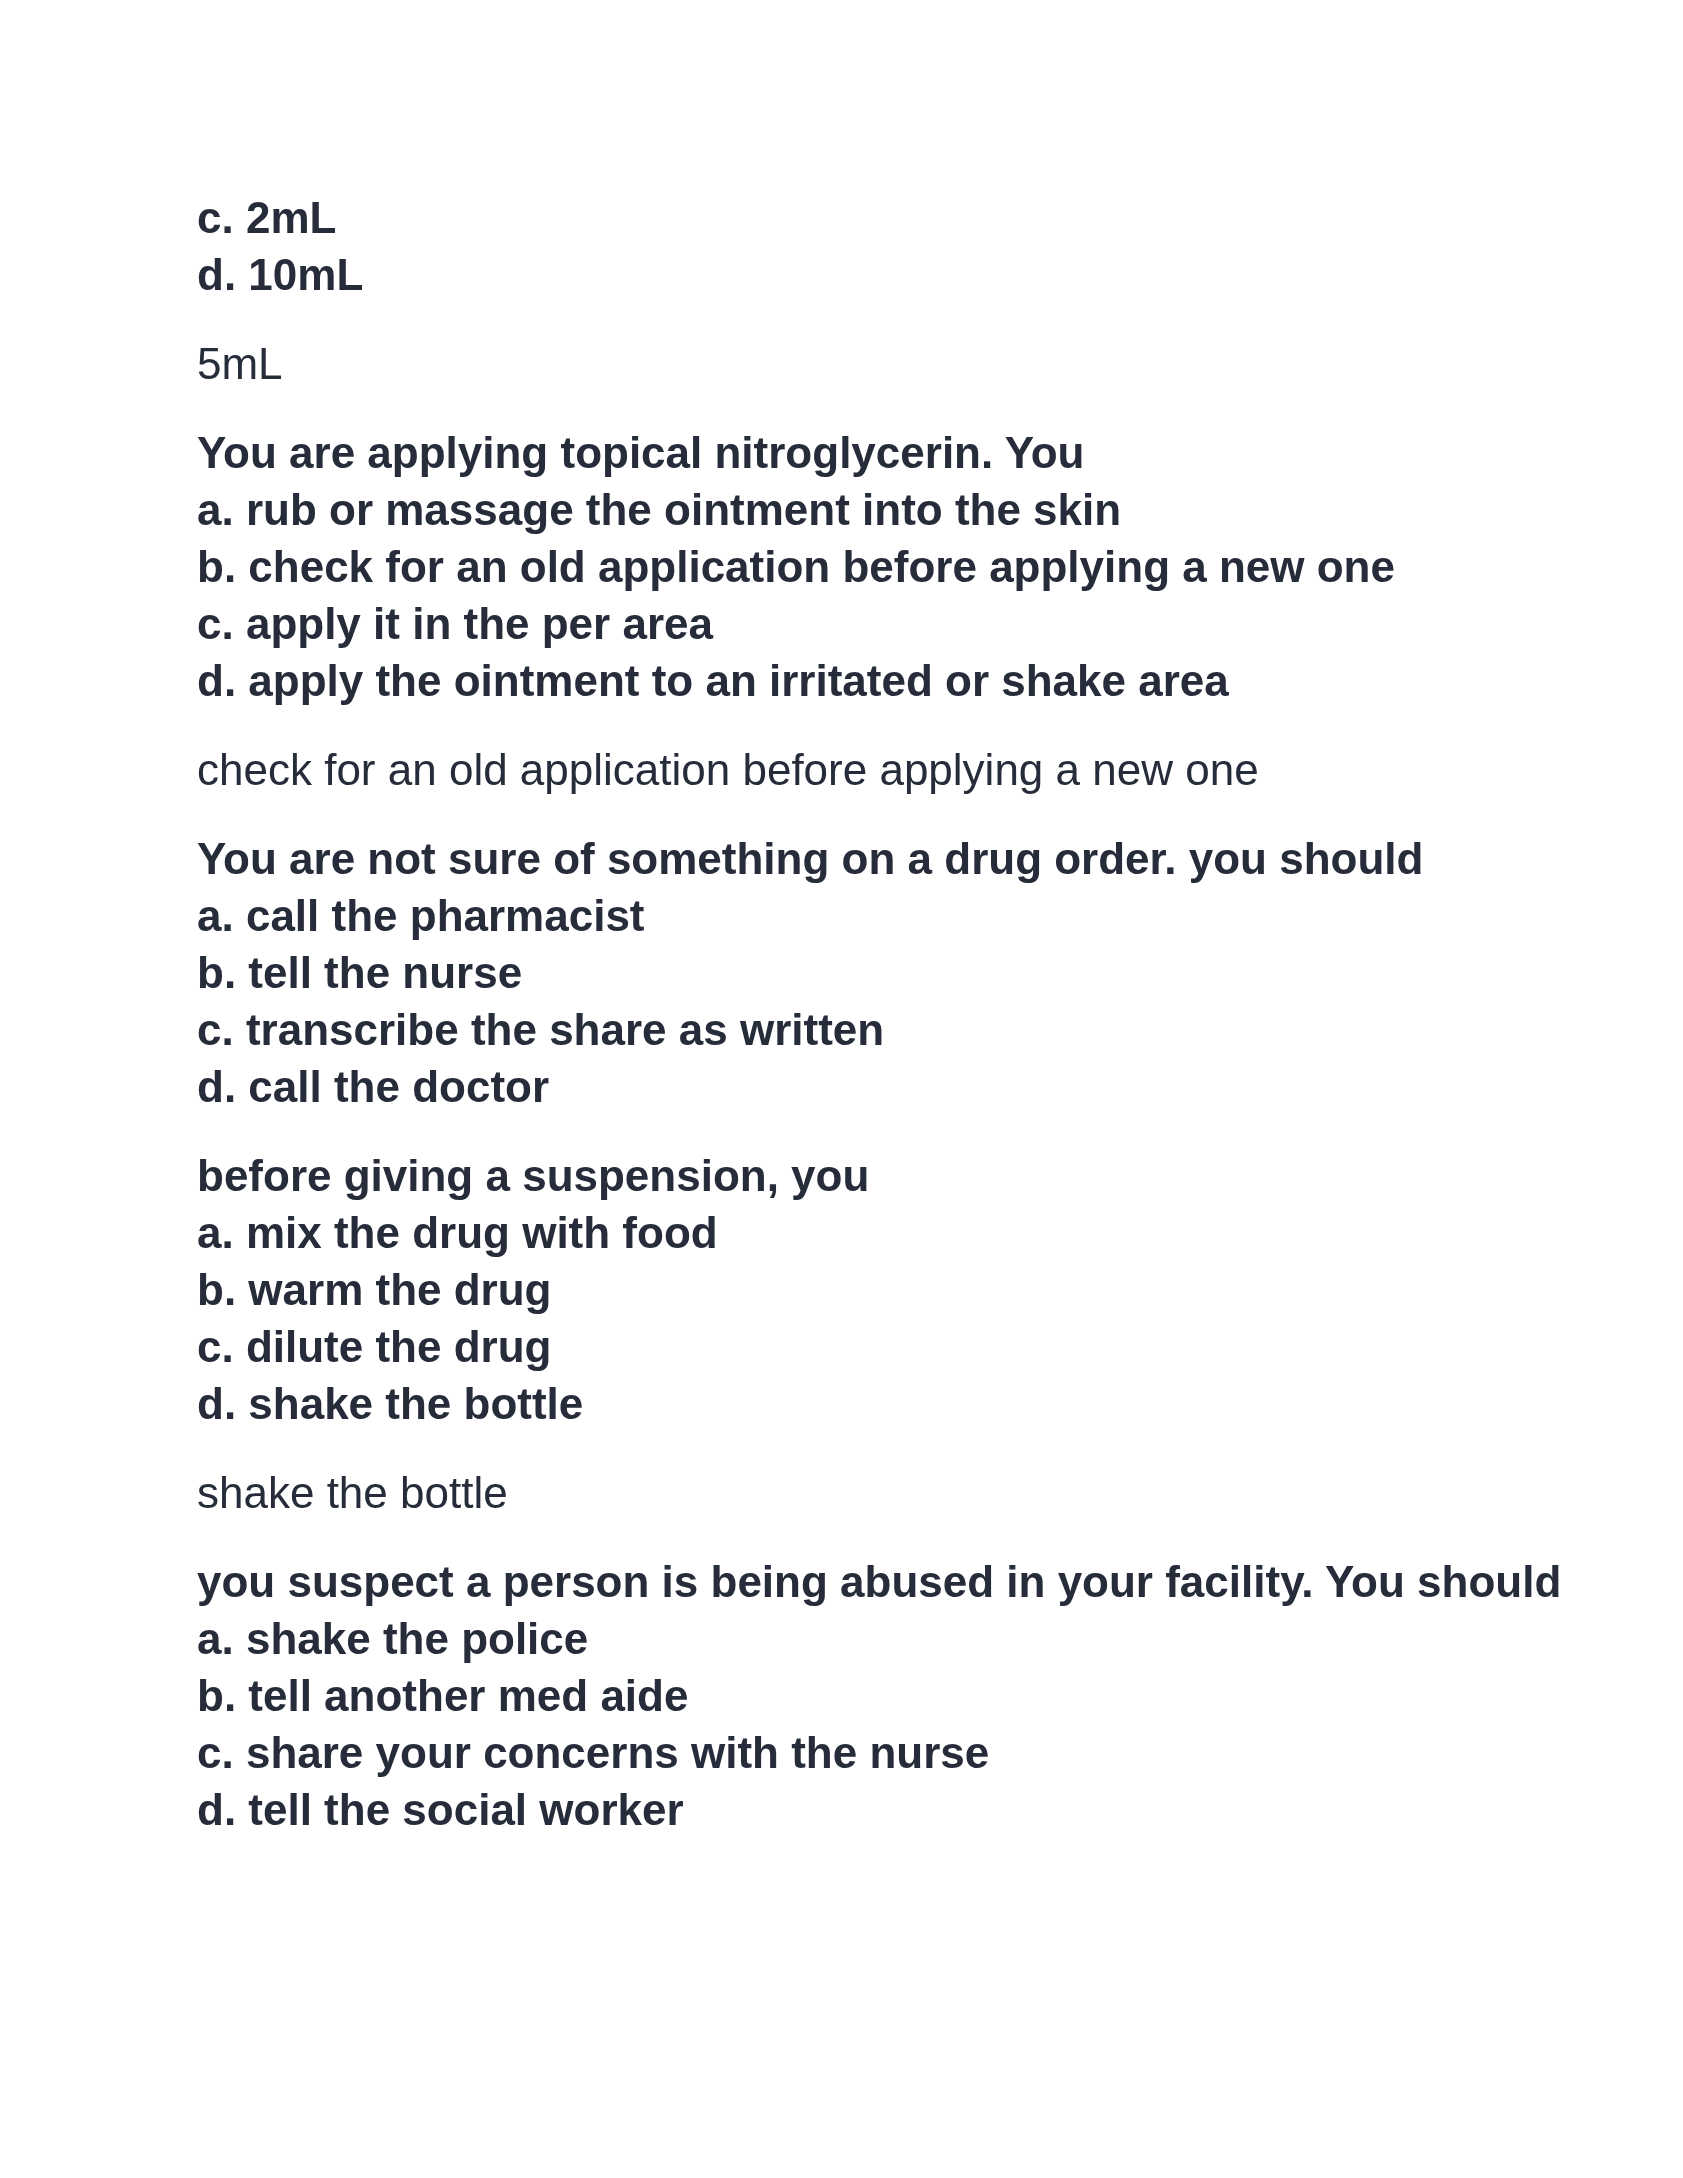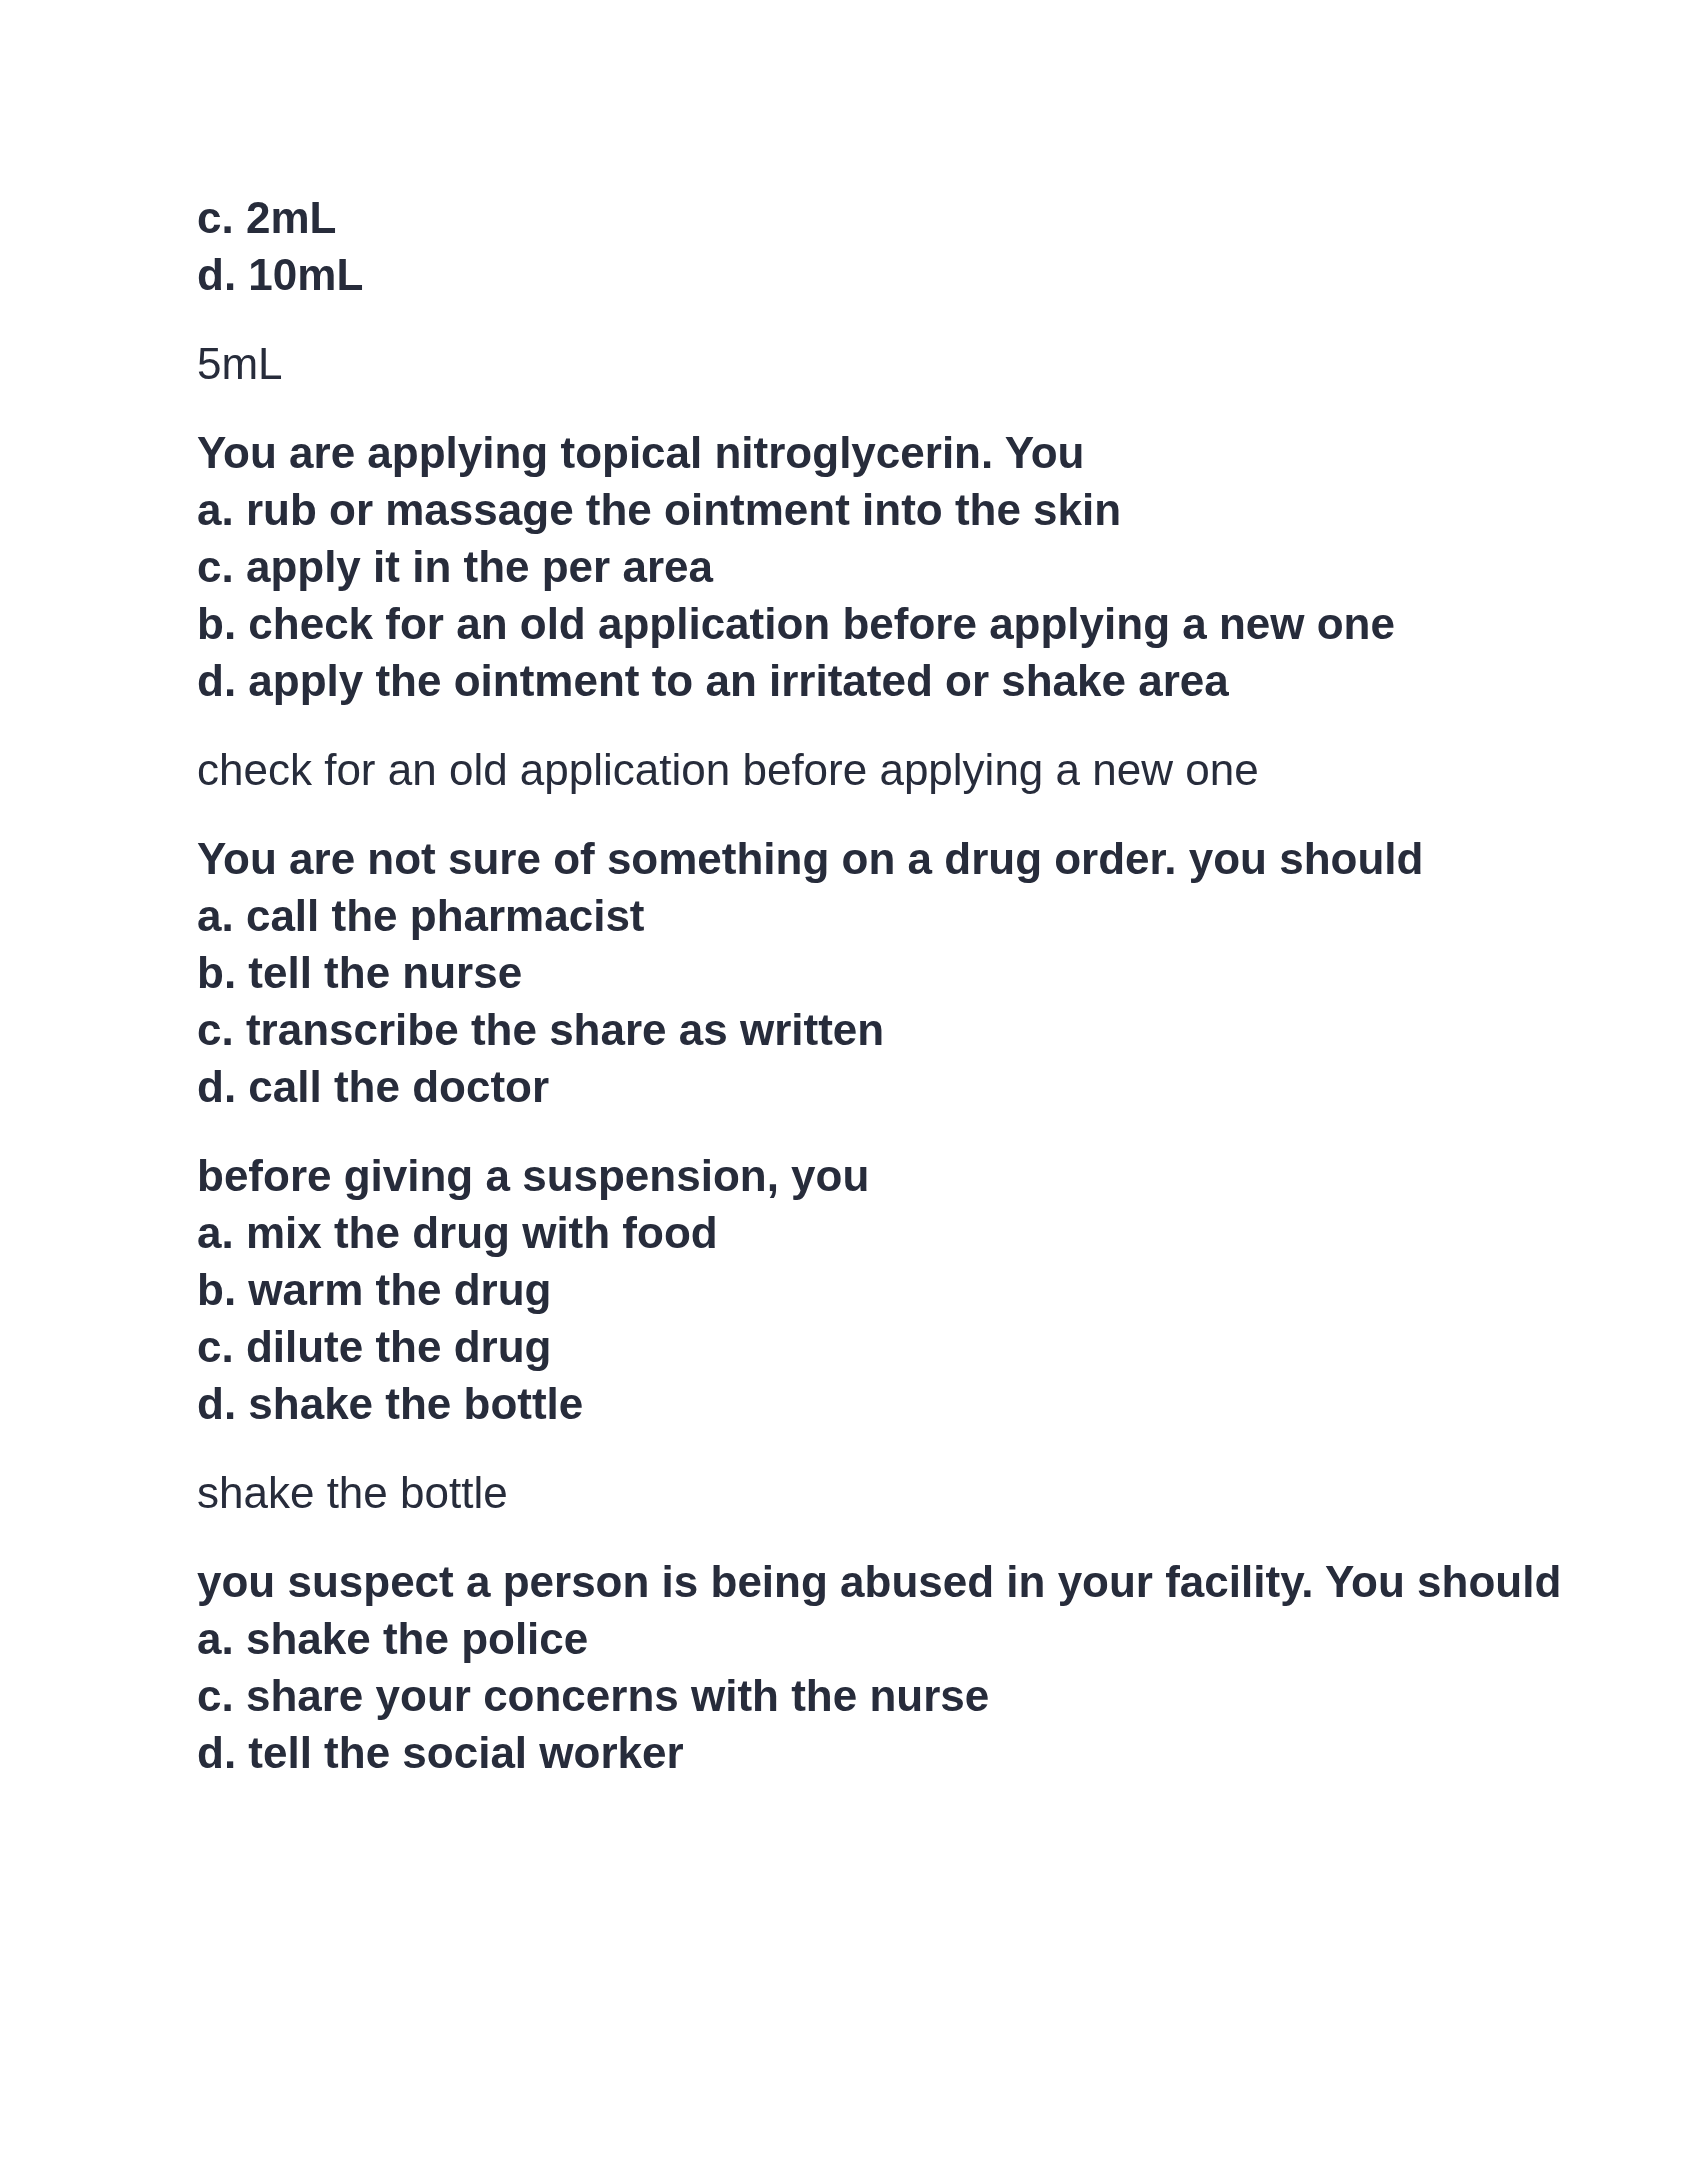--- a/index.html
+++ b/index.html
@@ -40,22 +40,22 @@
 
   <div class="block">
     <span class="line bold">c. 2mL</span>
     <span class="line bold">d. 10mL</span>
   </div>
   <span class="line regular gap-before">5mL</span>
 
   <div class="block gap-before">
     <span class="line bold">You are applying topical nitroglycerin. You</span>
     <span class="line bold">a. rub or massage the ointment into the skin</span>
+    <span class="line bold">b. check for an old application before applying a new one</span>
     <span class="line bold">c. apply it in the per area</span>
-    <span class="line bold">b. check for an old application before applying a new one</span>
     <span class="line bold">d. apply the ointment to an irritated or shake area</span>
   </div>
   <span class="line regular gap-before">check for an old application before applying a new one</span>
 
   <div class="block gap-before">
     <span class="line bold">You are not sure of something on a drug order. you should</span>
     <span class="line bold">a. call the pharmacist</span>
     <span class="line bold">b. tell the nurse</span>
     <span class="line bold">c. transcribe the share as written</span>
     <span class="line bold">d. call the doctor</span>
@@ -66,18 +66,19 @@
     <span class="line bold">a. mix the drug with food</span>
     <span class="line bold">b. warm the drug</span>
     <span class="line bold">c. dilute the drug</span>
     <span class="line bold">d. shake the bottle</span>
   </div>
   <span class="line regular gap-before">shake the bottle</span>
 
   <div class="block gap-before">
     <span class="line bold">you suspect a person is being abused in your facility. You should</span>
     <span class="line bold">a. shake the police</span>
+    <span class="line bold">b. tell another med aide</span>
     <span class="line bold">c. share your concerns with the nurse</span>
     <span class="line bold">d. tell the social worker</span>
   </div>
 
 </div>
 
 
 </body></html>

